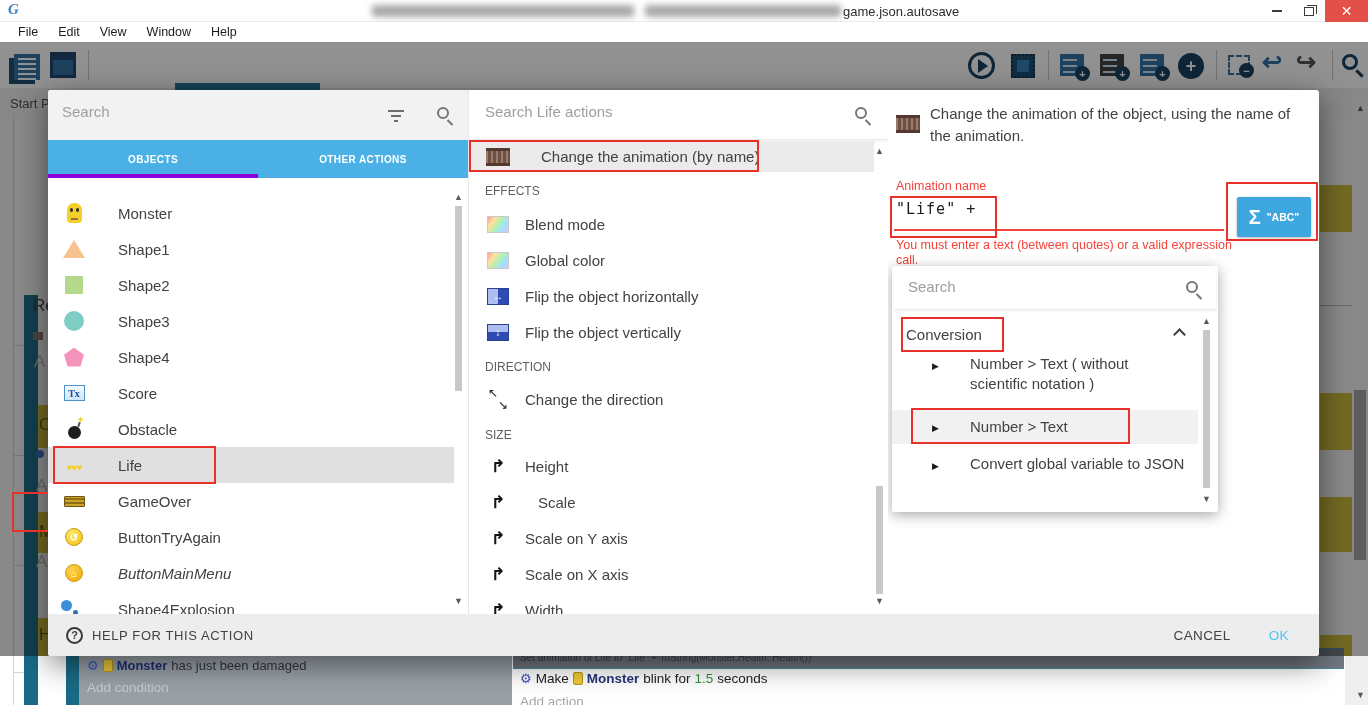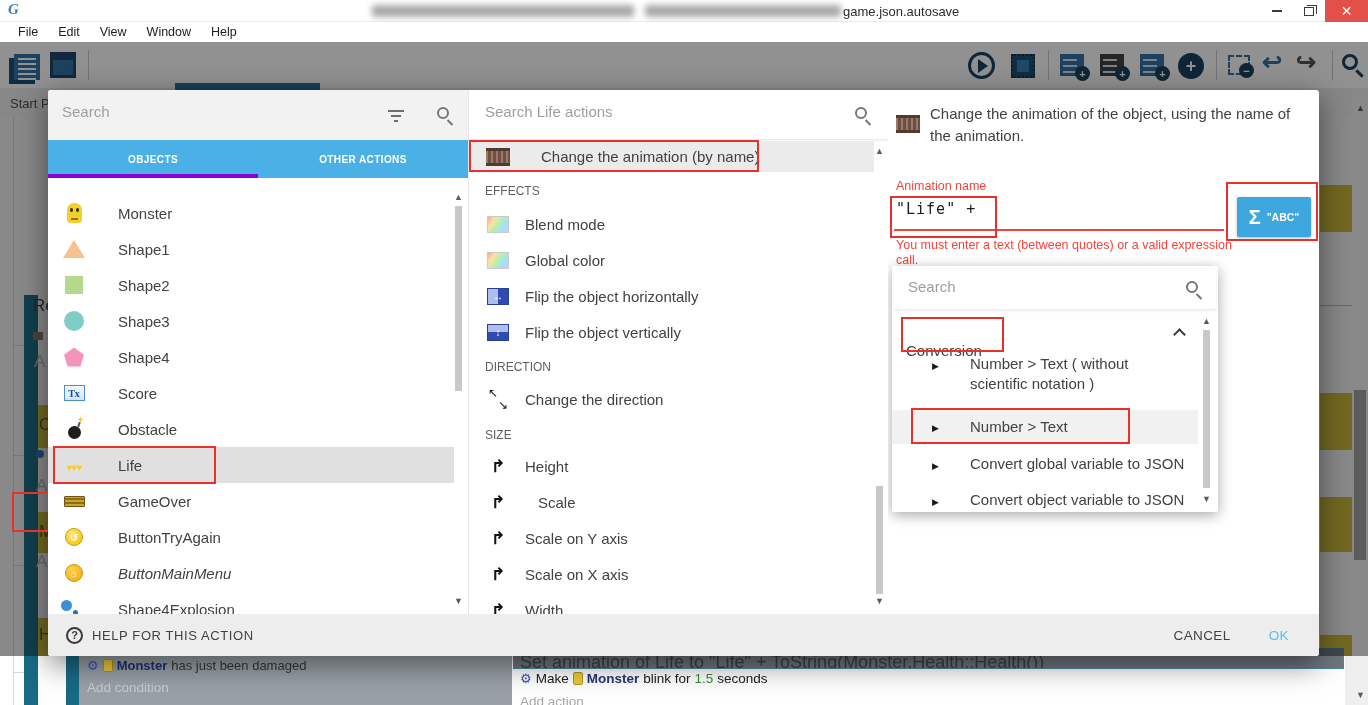--- a/index.html
+++ b/index.html
@@ -52,21 +52,21 @@
   .scrolltrack-r { position:absolute; left:1352px; top:95px; width:16px; height:610px; background:#f0f0f0; }
   .scrollthumb-r { position:absolute; left:1354px; top:390px; width:12px; height:170px; background:#9e9e9e; }
   .sarr { position:absolute; font-size:9px; color:#5a5a5a; }
 
   .bottom-strip { position:absolute; left:0; top:656px; width:1345px; height:49px; background:#fff; overflow:hidden; }
   .cond-block { position:absolute; left:79px; top:0; width:433px; height:49px; background:#99a1a7; }
   .evt-row { display:flex; align-items:center; gap:4px; font-size:13px; color:#33363a; white-space:nowrap; }
   .gear { font-size:13px; color:#3a57b5; }
   .chip { display:inline-block; width:10px; height:13px; background:#eec937; border:1px solid #b5951f; border-radius:2px; }
   .sel-action-row { position:absolute; left:513px; top:648px; width:831px; height:21px; background:#6f767e; border:1px solid #448ba3; overflow:hidden; z-index:1; }
-  .sel-action-row span { display:block; padding:3px 0 0 6px; font-size:18px; color:#3a3f45; white-space:nowrap; }
+  .sel-action-row span { display:block; padding:3px 0 0 6px; font-size:10px; color:#3a3f45; white-space:nowrap; }
   .corner-br { position:absolute; left:1345px; top:656px; width:23px; height:49px; background:#efefef; }
 
   .dim-overlay { position:absolute; left:0; top:42px; width:1368px; height:614px; background:rgba(10,10,12,0.45); z-index:2; }
 
   
   .dialog { position:absolute; left:48px; top:90px; width:1271px; height:566px; background:#fff; border-radius:3px; box-shadow:0 8px 30px rgba(0,0,0,0.5); z-index:3; overflow:hidden; }
   .panel { position:absolute; top:0; height:524px; overflow:hidden; }
   .search-row { position:absolute; left:0; top:0; width:100%; height:50px; }
   .search-input { position:absolute; left:14px; top:13px; width:300px; border:none; outline:none; background:transparent; font-size:15px; color:#424242; }
   .search-input::placeholder { color:#9e9e9e; opacity:1; }
@@ -450,38 +450,34 @@
         <span class="sigma">Σ</span>
         <span class="abc">"ABC"</span>
       </div>
       <div class="error-text" style="left:8px;top:148px;width:352px;">You must enter a text (between quotes) or a valid expression call.</div>
 
       <div class="dropdown" style="left:4px;top:176px;width:326px;height:246px;">
         <div class="dd-search">
           <input placeholder="Search" style="">
           <span class="mag" style="position:absolute;left:292px;top:13px;"></span>
         </div>
-        <span class="dd-group" style="top:76px;">Conversion</span>
+        <span class="dd-group" style="top:60px;">Conversion</span>
         <span class="chev" style="left:283px;top:64px;"></span>
         <div class="dd-row selected" style="top:144px;height:34px;align-items:center;">
           <span class="blt"></span>
           <span>Number &gt; Text</span>
         </div>
         <div class="dd-row" style="top:88px;">
           <span class="blt"></span>
           <span style="width:178px;">Number &gt; Text ( without scientific notation )</span>
         </div>
         <div class="dd-row" style="top:188px;">
           <span class="blt"></span>
           <span>Convert global variable to JSON</span>
         </div>
-        <div class="dd-row" style="top:224px;">
-          <span class="blt"></span>
-          <span>Convert object variable to JSON</span>
-        </div>
         <span class="sarr" style="left:310px;top:50px;">▲</span>
         <div class="vthumb" style="left:311px;top:64px;height:158px;"></div>
         <span class="sarr" style="left:310px;top:228px;">▼</span>
       </div>
     </div>
 
     <div class="dlg-footer">
       <div style="display:flex;align-items:center;margin-left:18px;">
         <span class="help-circle">?</span>
         <span class="help-label">HELP FOR THIS ACTION</span>

